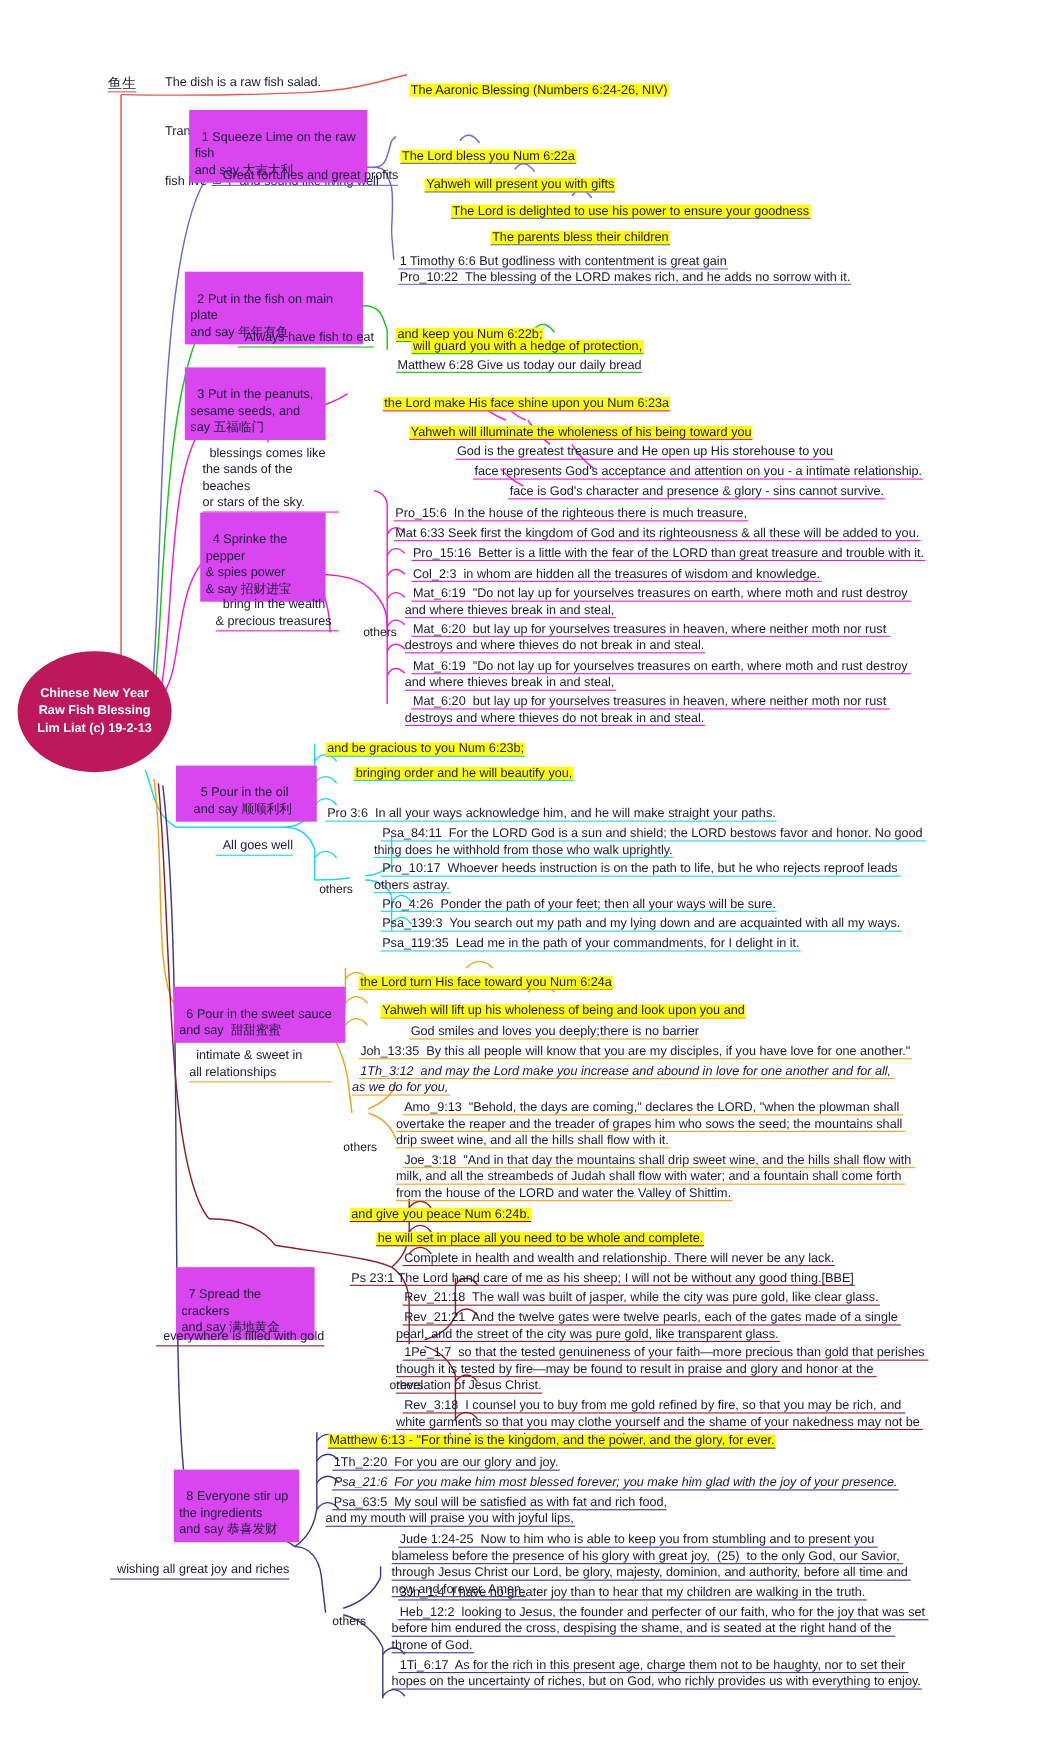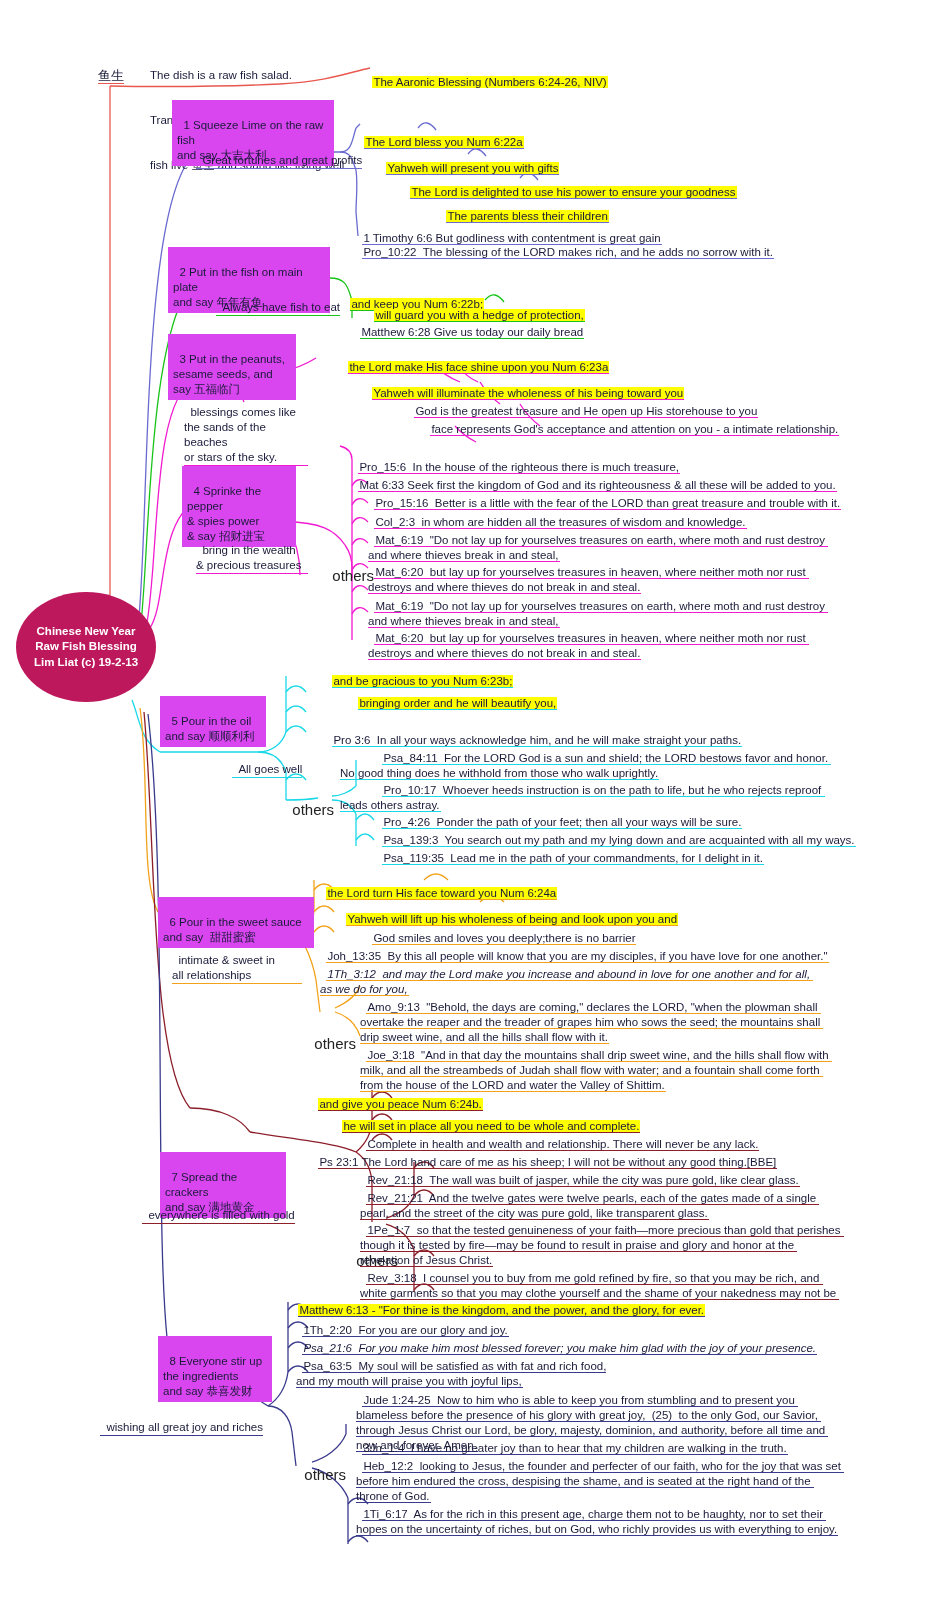--- a/index.html
+++ b/index.html
@@ -23,26 +23,26 @@
 
   
   .txt{ padding:0 1px; }
   .hl-yellow{background:#ffff00;}
   .hl-pink{background:#d946ef;}
 
   .u-red{border-bottom:1px solid #e8584f;}
   .u-blue{border-bottom:1px solid #6a6ad0;}
   .u-green{border-bottom:1px solid #19c419;}
   .u-magenta{border-bottom:1px solid #f21ad0;}
-  .u-cyan{border-bottom:1px solid #19d8e8;margin-left:36px;}
+  .u-cyan{border-bottom:1px solid #19d8e8;}
   .u-orange{border-bottom:1px solid #f2a21a;}
   .u-maroon{border-bottom:1px solid #8c1f2a;}
   .u-navy{border-bottom:1px solid #3a3a8c;}
 
-  .others{font-size:15px;color:#222;}
+  .others{font-size:11px;color:#222;}
   .corner{font-weight:normal;}
 </style>
 </head>
 <body>
 
 <div id="canvas">
 
 <svg class="links" viewBox="0 0 944 1600">
   <g fill="none" stroke-width="1.3">
 
@@ -213,21 +213,21 @@
 </div>
 
 <div class="node hl-pink" style="left:168px;top:247px;width:152px;padding:3px 5px;">
   <span>2 Put in the fish on main plate
 and say 年年有鱼</span>
 </div>
 <div class="node u-green" style="left:216px;top:285px;">
   <span>Always have fish to eat</span>
 </div>
 
-<div class="node" style="left:344px;top:282px;">
+<div class="node" style="left:354px;top:282px;">
   <span class="txt hl-yellow u-green">and keep you Num 6:22b;</span>
 </div>
 <div class="node" style="left:368px;top:293px;">
   <span class="txt hl-yellow u-green">will guard you with a hedge of protection,</span>
 </div>
 <div class="node" style="left:354px;top:310px;">
   <span class="txt u-green">Matthew 6:28 Give us today our daily bread</span>
 </div>
 
 <div class="node hl-pink" style="left:168px;top:334px;width:118px;padding:3px 5px;">
@@ -246,20 +246,23 @@
 </div>
 <div class="node" style="left:366px;top:371px;">
   <span class="txt hl-yellow u-magenta">Yahweh will illuminate the wholeness of his being toward you</span>
 </div>
 <div class="node" style="left:408px;top:389px;">
   <span class="txt u-magenta">God is the greatest treasure and He open up His storehouse to you</span>
 </div>
 <div class="node" style="left:424px;top:407px;">
   <span class="txt u-magenta">face represents God's acceptance and attention on you - a intimate relationship.</span>
 </div>
+<div class="node" style="left:456px;top:425px;">
+  <span class="txt u-magenta">face is God's character and presence &amp; glory - sins cannot survive.</span>
+</div>
 
 <div class="node hl-pink" style="left:182px;top:466px;width:104px;padding:3px 5px;">
   <span>4 Sprinke the pepper
 &amp; spies power
 &amp; say 招财进宝</span>
 </div>
 <div class="node u-magenta" style="left:196px;top:528px;width:112px;">
   <span>bring in the wealth
 &amp; precious treasures</span>
 </div>
@@ -285,21 +288,21 @@
 <div class="node" style="left:368px;top:550px;width:472px;">
   <span class="txt u-magenta">Mat_6:20  but lay up for yourselves treasures in heaven, where neither moth nor rust destroys and where thieves do not break in and steal.</span>
 </div>
 <div class="node" style="left:368px;top:584px;width:472px;">
   <span class="txt u-magenta">Mat_6:19  "Do not lay up for yourselves treasures on earth, where moth and rust destroy and where thieves break in and steal,</span>
 </div>
 <div class="node" style="left:368px;top:616px;width:472px;">
   <span class="txt u-magenta">Mat_6:20  but lay up for yourselves treasures in heaven, where neither moth nor rust destroys and where thieves do not break in and steal.</span>
 </div>
 
-<div class="node hl-pink" style="left:160px;top:696px;width:96px;padding:3px 5px;">
+<div class="node hl-pink" style="left:160px;top:696px;width:96px;padding:3px 16px;">
   <span>5 Pour in the oil
 and say 顺顺利利</span>
 </div>
 <div class="node u-cyan" style="left:196px;top:747px;">
   <span>All goes well</span>
 </div>
 <div class="node others" style="left:284px;top:787px;">
   <span>others</span>
 </div>
 

